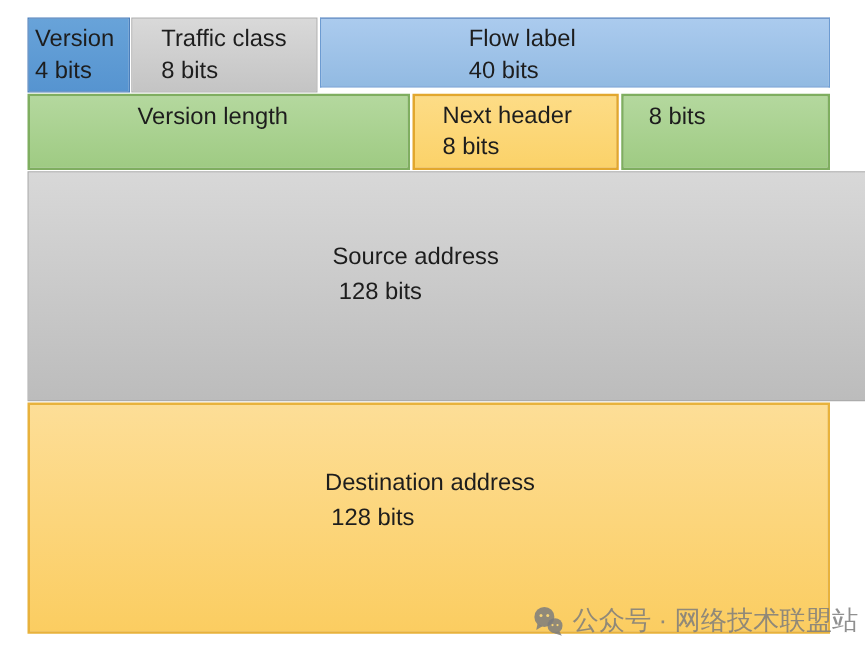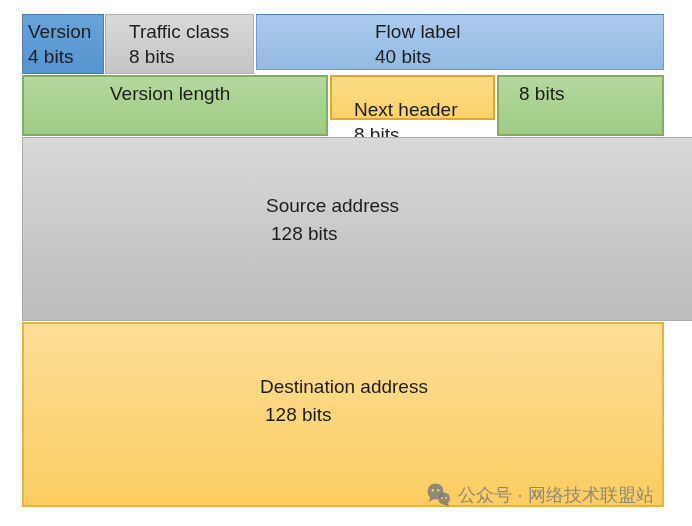--- a/index.html
+++ b/index.html
@@ -41,24 +41,24 @@
   }
 
   
   .payload{
     left:22px;top:75px;width:306px;height:61px;
     background:linear-gradient(#b4d89e,#9fcb83);
     border:2px solid #7fae60;
     padding:4px 0 0 86px;
   }
   .next{
-    left:330px;top:75px;width:165px;height:45px;
+    left:330px;top:75px;width:165px;height:61px;
     background:linear-gradient(#fddc86,#fbd269);
     border:2px solid #e2a72e;
-    padding:20px 0 0 22px;
+    padding:3px 0 0 22px;
   }
   .hop{
     left:497px;top:75px;width:167px;height:61px;
     background:linear-gradient(#b4d89e,#9fcb83);
     border:2px solid #7fae60;
     padding:4px 0 0 20px;
   }
 
   
   .source{
@@ -77,21 +77,21 @@
     line-height:28px;
   }
   .source .l2,.destination .l2{margin-left:5px;}
 
   
   .watermark{
     position:absolute;
     left:426px;top:482px;
     display:flex;align-items:center;gap:7px;
     color:rgba(125,125,125,0.85);
-    font-size:18px;
+    font-size:21px;
     white-space:nowrap;
   }
   .watermark svg{display:block;}
 </style>
 </head>
 <body>
 
 <div id="canvas">
 
   <div class="cell version">

